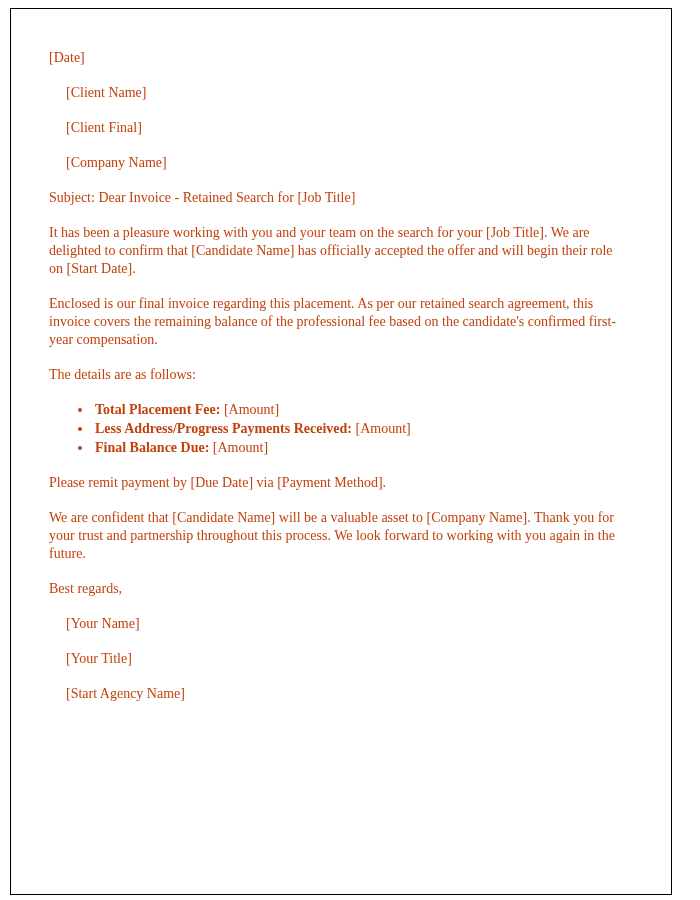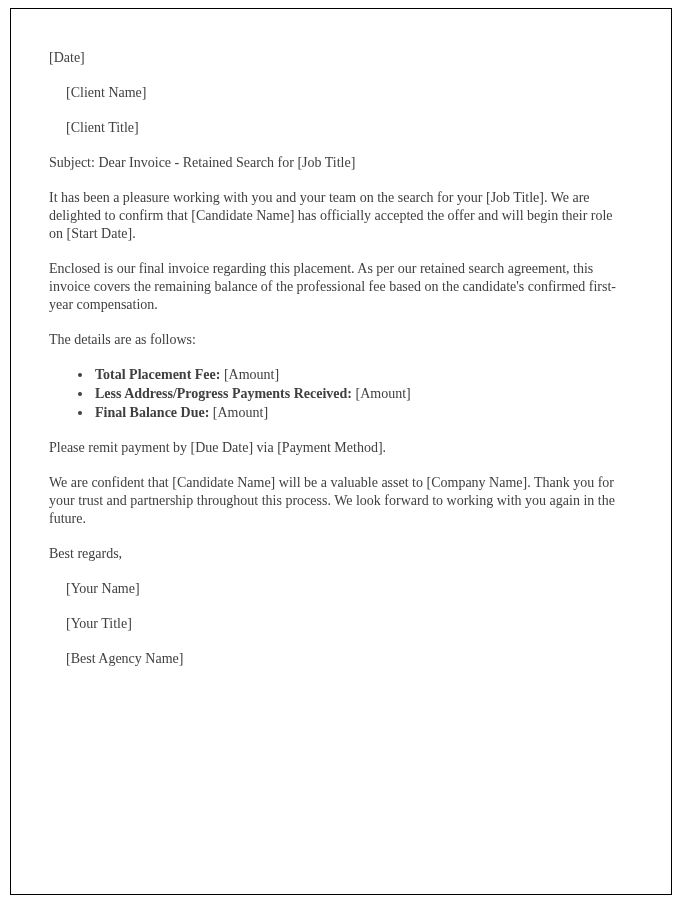--- a/index.html
+++ b/index.html
@@ -6,21 +6,21 @@
     margin: 0;
     padding: 0;
     background: #ffffff;
   }
   .page {
     position: relative;
     width: 628px;
     height: 900px;
     background: #ffffff;
     font-family: "Liberation Serif", "DejaVu Serif", serif;
-    color: #404040;
+    color: #c2410c;
   }
   .letter-frame {
     position: absolute;
     left: 10px;
     top: 8px;
     width: 662px;
     height: 887px;
     border: 1px solid #000000;
     box-sizing: border-box;
     padding: 40px 48px 0 38px;
@@ -57,21 +57,22 @@
 <body>
 
 <div class="page">
   <div class="letter-frame">
     <div class="letter-body">
 
       <p class="para">[Date]</p>
 
       <div class="block">
         <p class="block-line">[Client Name]</p>
-        <p class="block-line">[Client Title]</p>
+        <p class="block-line">[Client Final]</p>
+        <p class="block-line">[Company Name]</p>
       </div>
 
 
       <p class="para">Subject: Dear Invoice - Retained Search for [Job Title]</p>
 
       <p class="para">It has been a pleasure working with you and your team on the search for your [Job Title]. We are delighted to confirm that [Candidate Name] has officially accepted the offer and will begin their role on [Start Date].</p>
 
       <p class="para">Enclosed is our final invoice regarding this placement. As per our retained search agreement, this invoice covers the remaining balance of the professional fee based on the candidate's confirmed first-year compensation.</p>
 
       <p class="para">The details are as follows:</p>
@@ -93,18 +94,18 @@
 
       <p class="para">Please remit payment by [Due Date] via [Payment Method].</p>
 
       <p class="para">We are confident that [Candidate Name] will be a valuable asset to [Company Name]. Thank you for your trust and partnership throughout this process. We look forward to working with you again in the future.</p>
 
       <p class="para">Best regards,</p>
 
       <div class="block">
         <p class="block-line">[Your Name]</p>
         <p class="block-line">[Your Title]</p>
-        <p class="block-line">[Best Agency Name]</p>
+        <p class="block-line">[Start Agency Name]</p>
       </div>
 
     </div>
   </div>
 </div>
 
 </body></html>

